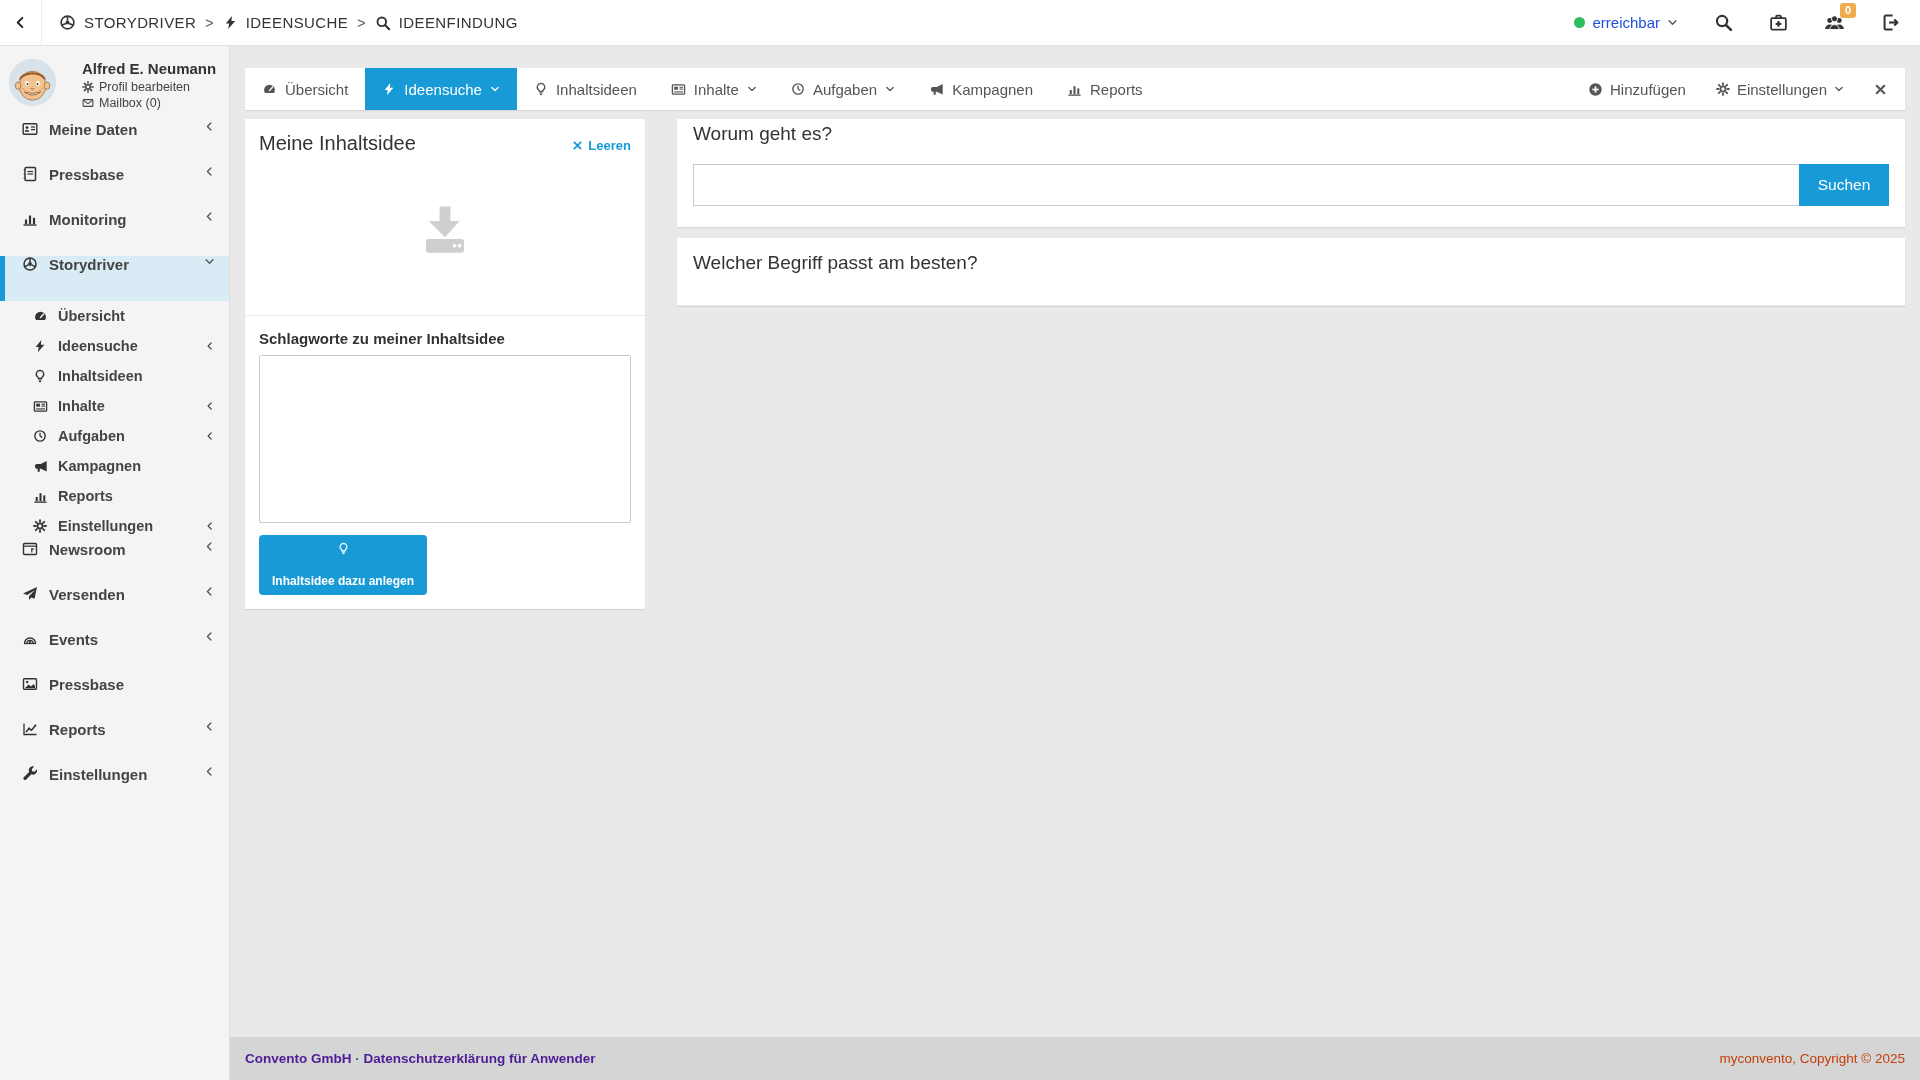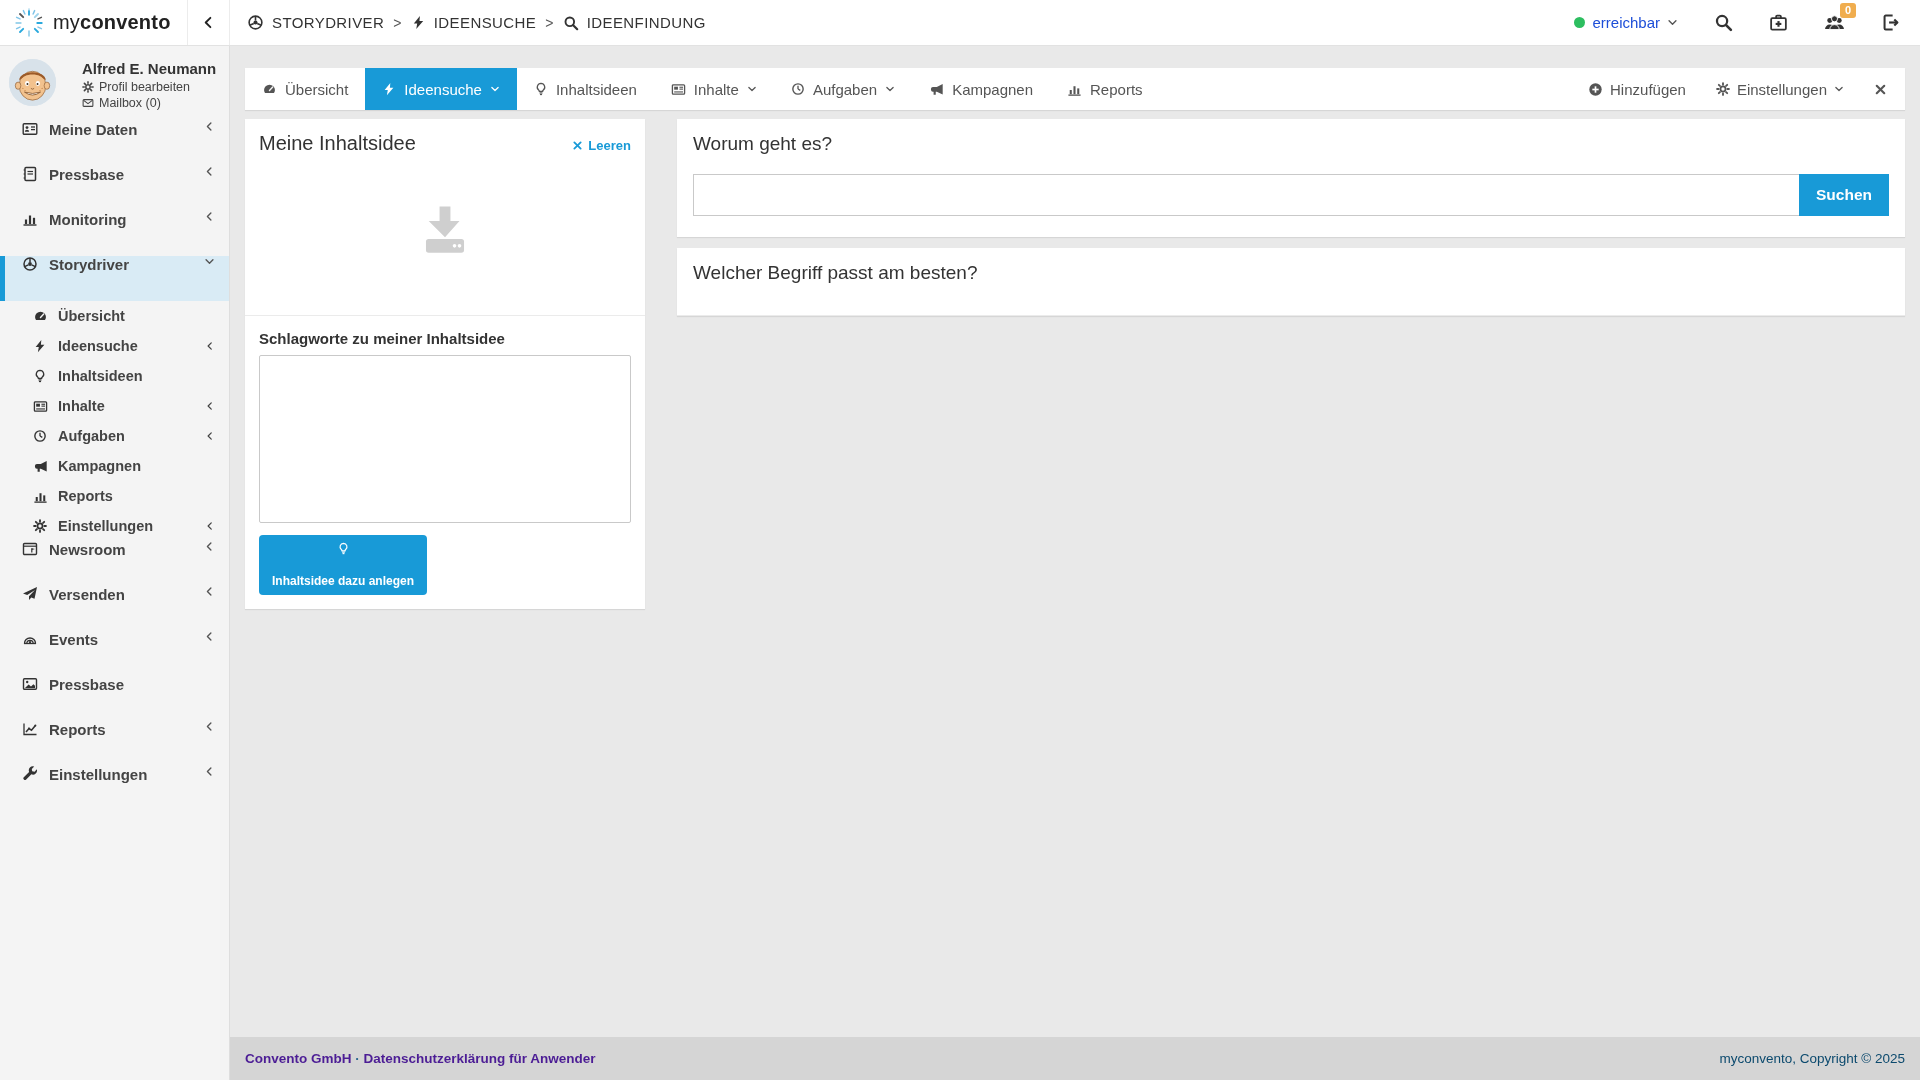--- a/index.html
+++ b/index.html
@@ -71,38 +71,38 @@
   .drop-zone{ height:150px; display:flex; align-items:center; justify-content:center; color:#cfcfcf;}
   .card-divider{ border-top:1px solid #ebebeb; margin:10px -14px 14px;}
   .keywords-label{ font-size:15px; font-weight:700; color:#333; margin-bottom:8px;}
   .keywords-box{ width:100%; height:168px; border:1px solid #c9c9c9; border-radius:2px; resize:none;
                  font-family:"Liberation Sans", sans-serif; font-size:14px; padding:6px; outline:none;}
   .create-btn{ margin-top:9px; display:inline-flex; align-items:center; gap:19px; background:#189ad7;
                color:#fff; border:none; border-radius:4px; font-size:12px; font-weight:600;
                padding:7px 13px; cursor:pointer; font-family:"Liberation Sans", sans-serif;flex-direction:column;}
 
   .right-col{ flex:1; display:flex; flex-direction:column; gap:11px;}
-  .search-card{ padding:14px 16px 21px;}
+  .search-card{ padding:4px 16px 21px;}
   .panel-title{ font-size:19px; font-weight:400; color:#333;}
   .search-group{ display:flex; margin-top:19px; height:42px;}
   .search-input{ flex:1; border:1px solid #c9c9c9; border-right:none; padding:0 10px; font-size:16px;
                  font-family:"Liberation Sans", sans-serif; outline:none; color:#333;}
   .search-btn{ width:90px; background:#189ad7; color:#fff; border:none; font-size:15.5px;
-               cursor:pointer; font-family:"Liberation Sans", sans-serif;font-weight:bold;}
+               cursor:pointer; font-family:"Liberation Sans", sans-serif;}
   .results-card{ padding:14px 0 0;}
   .results-card .panel-title{ padding:0 16px;}
   .results-divider{ border-top:1px solid #ebebeb; margin-top:31px;}
   .empty-hint{ text-align:center; color:#b9b9b9; font-size:19px; padding:40px 20px 45px;}
 
   
   .footer{ position:absolute; left:230px; right:0; bottom:0; height:43px; background:#d5d5d5;
            display:flex; align-items:center; padding:0 15px; font-size:13.5px;}
   .footer-left{ color:#29688e; font-weight:600;}
   .footer-left a{ color:#4c1d95; text-decoration:none; cursor:pointer;text-align:right;}
-  .footer-right{ margin-left:auto; color:#0c4a6e;}
+  .footer-right{ margin-left:auto; color:#c2410c;}
 </style>
 </head>
 <body>
 
 <svg width="0" height="0" style="position:absolute">
   <defs>
     <symbol id="i-burst" viewBox="0 0 16 16">
       <g stroke-linecap="round">
         <line x1="8" y1="1.2" x2="8" y2="3.6" stroke="#2aa9dd" stroke-width="1"></line>
         <line x1="8" y1="12.4" x2="8" y2="14.8" stroke="#9fd4ec" stroke-width="1"></line>
@@ -281,26 +281,20 @@
       <path d="M14.5 31 Q22 36.5 29.5 31 Q22 33.5 14.5 31 Z" fill="#fff" stroke="#8a5a33" stroke-width=".8"></path>
       <circle cx="13" cy="27.5" r=".5" fill="#c07a3e"></circle>
       <circle cx="15" cy="29.5" r=".5" fill="#c07a3e"></circle>
       <circle cx="31" cy="27.5" r=".5" fill="#c07a3e"></circle>
       <circle cx="29" cy="29.5" r=".5" fill="#c07a3e"></circle>
     </symbol>
   </defs>
 </svg>
 
 <div class="topbar">
-  <div class="logo-area">
-    <svg class="ic" width="30" height="30">
-        <use href="#i-burst"></use>
-      </svg>
-    <span class="logo-text"><span>my</span><b>convento</b></span>
-  </div>
   <div class="collapse-col">
     <svg class="ic" width="15" height="15">
         <use href="#i-chev-left"></use>
       </svg>
   </div>
   <div class="crumbs">
     <span class="crumb">
       <svg class="ic" width="17" height="17">
           <use href="#i-wheel"></use>
         </svg>

